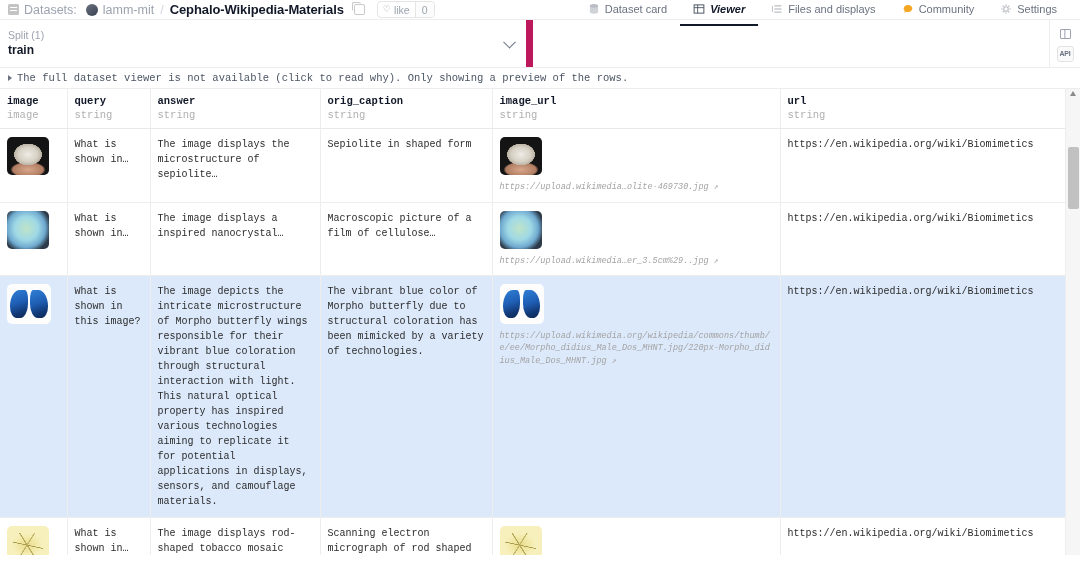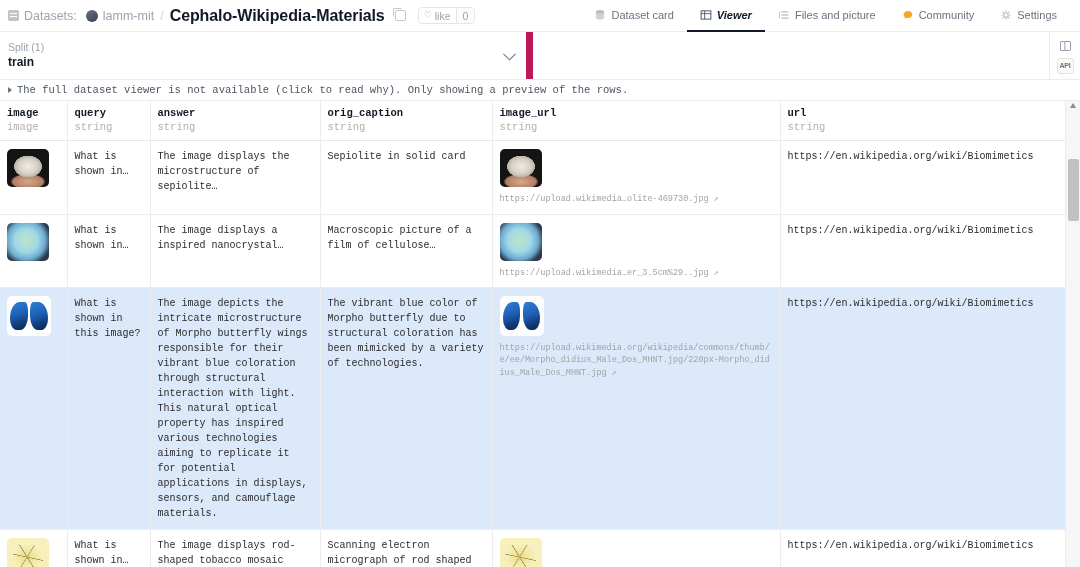--- a/index.html
+++ b/index.html
@@ -6,21 +6,21 @@
   html, body {
     width: 1080px; height: 567px;
     overflow: hidden;
     background: #fff;
     font-family: "Liberation Sans", sans-serif;
     color: #1f2937;
   }
 
   
   .topbar {
-    height: 32px;
+    height: 20px;
     display: flex;
     align-items: center;
     padding: 0 10px 0 8px;
     border-bottom: 1px solid #ededed;
     background: #fff;
     font-size: 12.5px;
     white-space: nowrap;
   }
   .crumb-wrap { display: flex; align-items: center; gap: 5px; }
   .ico-cube {
@@ -40,21 +40,21 @@
   .crumb-label { color: #9ca3af; font-size: 12.5px; }
   .org-avatar {
     width: 12px; height: 12px; border-radius: 50%;
     background: linear-gradient(145deg,#6b7280,#374151);
     display: inline-block; flex: 0 0 auto;
     margin-left: 4px;
   }
   .org-name { color: #9ca3af; font-size: 12.5px; }
   .crumb-sep { color: #d1d5db; font-size: 12.5px; margin: 0 1px; }
   .ds-name {
-    font-weight: 700; font-size: 16px; color: #111827;
+    font-weight: 700; font-size: 13px; color: #111827;
     letter-spacing: -0.1px;
   }
   .copy-ico {
     width: 11px; height: 11px; margin-left: 5px;
     border: 1px solid #c9c9c9; border-radius: 2px;
     position: relative; display: inline-block; flex: 0 0 auto;
   }
   .copy-ico::before {
     content: ""; position: absolute; left: -3px; top: -3px;
     width: 8px; height: 8px;
@@ -247,21 +247,21 @@
     position: relative;
   }
   .th-tmv::after {
     content: ""; position: absolute; inset: 18% 14%;
     background:
       linear-gradient(58deg, transparent 46%, #b5a759 47%, #b5a759 49%, transparent 50%),
       linear-gradient(122deg, transparent 46%, #c0b264 47%, #c0b264 49%, transparent 50%),
       linear-gradient(12deg, transparent 47%, #ab9d50 48%, #ab9d50 50%, transparent 51%);
   }
 
-  .cell-imgurl { padding: 7px 6px 7px 6px; }
+  .cell-imgurl { padding: 7px 6px 7px 6px; font-style: italic; }
   .img-url-text {
     display: block;
     margin-top: 6px;
     font-size: 8.5px;
     line-height: 1.45;
     color: #a3a3a3;
     word-break: break-all;
     cursor: pointer;
   }
   .img-url-text .arrow { font-size: 8px; color: #a3a3a3; }
@@ -335,21 +335,21 @@
       <span>Viewer</span>
     </div>
 
     <div class="tab">
       <svg class="tab-ico" viewBox="0 0 16 16">
         <line x1="2" y1="4" x2="2" y2="12" stroke="#b9bcc2" stroke-width="1.2"></line>
         <rect x="4.5" y="3" width="9.5" height="1.6" fill="#b9bcc2"></rect>
         <rect x="4.5" y="7.2" width="9.5" height="1.6" fill="#b9bcc2"></rect>
         <rect x="4.5" y="11.4" width="9.5" height="1.6" fill="#b9bcc2"></rect>
       </svg>
-      <span>Files and picture</span>
+      <span>Files and displays</span>
     </div>
 
     <div class="tab">
       <svg class="tab-ico" viewBox="0 0 16 16">
         <path d="M8 2.6c3.2 0 5.8 2.1 5.8 4.7S11.2 12 8 12c-.7 0-1.4-.1-2-.3l-3 1.4.9-2.3C2.7 9.9 2.2 8.7 2.2 7.3 2.2 4.7 4.8 2.6 8 2.6z" fill="#f5a623"></path>
       </svg>
       <span>Community</span>
     </div>
 
     <div class="tab">
@@ -432,21 +432,21 @@
       </tr>
     </thead>
     <tbody>
 
       <tr>
         <td class="cell-image">
           <span class="thumb th-sepiolite"></span>
         </td>
         <td class="cell-query">What is shown in…</td>
         <td class="cell-answer">The image displays the microstructure of sepiolite…</td>
-        <td class="cell-caption">Sepiolite in solid card</td>
+        <td class="cell-caption">Sepiolite in shaped form</td>
         <td class="cell-imgurl">
           <span class="thumb th-sepiolite"></span>
           <span class="img-url-text"><span>https://upload.wikimedia…olite-469730.jpg</span> <span class="arrow">↗</span></span>
         </td>
         <td class="cell-url">
           <span class="page-url">https://en.wikipedia.org/wiki/Biomimetics</span>
         </td>
       </tr>
 
       <tr>

